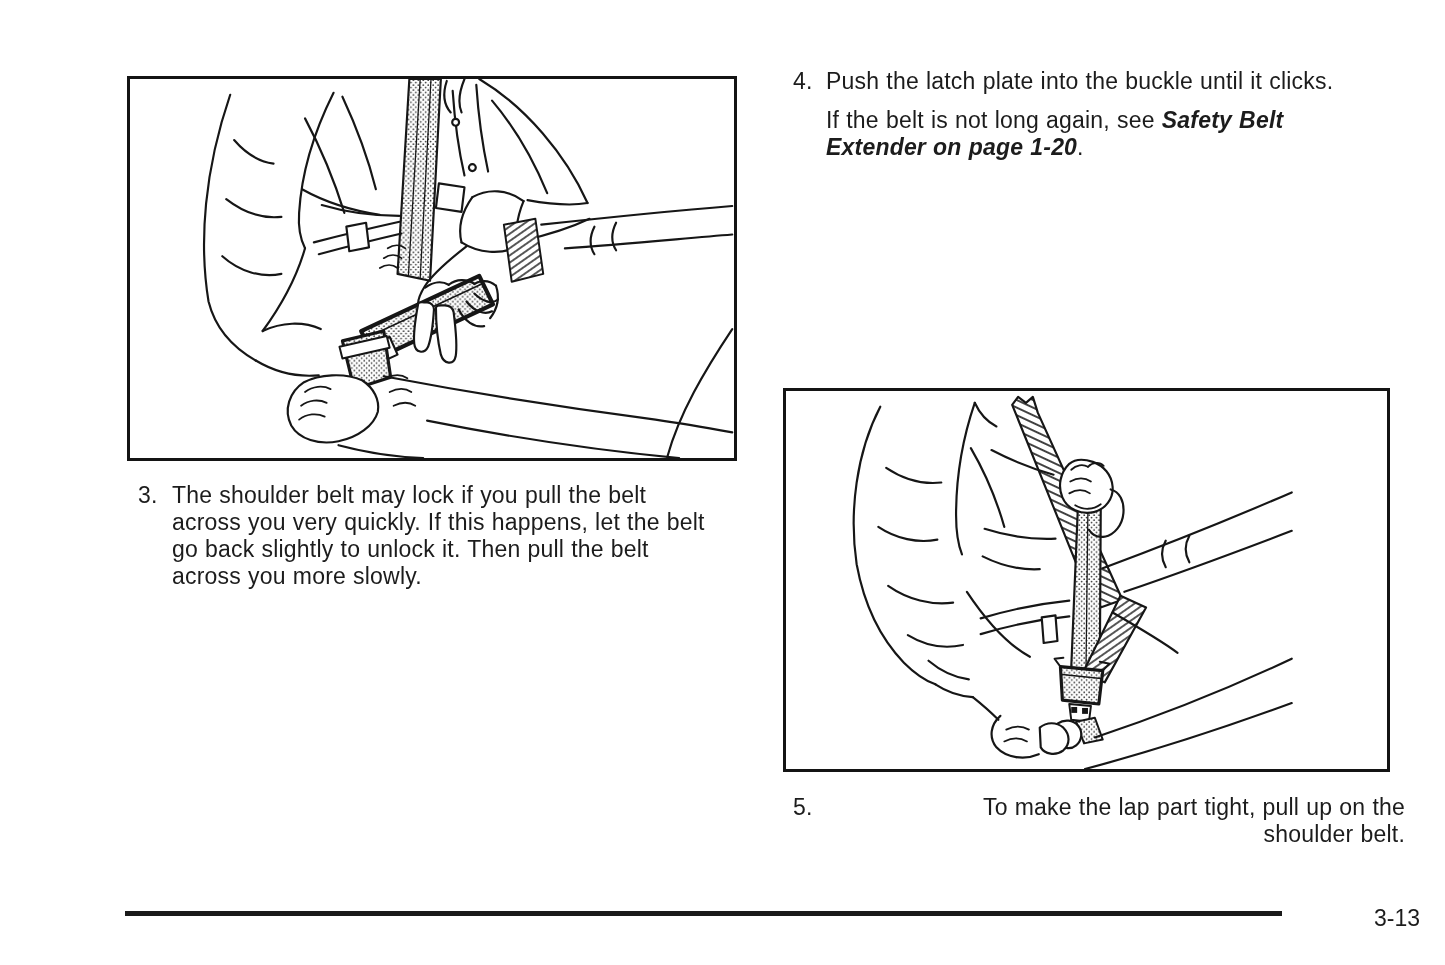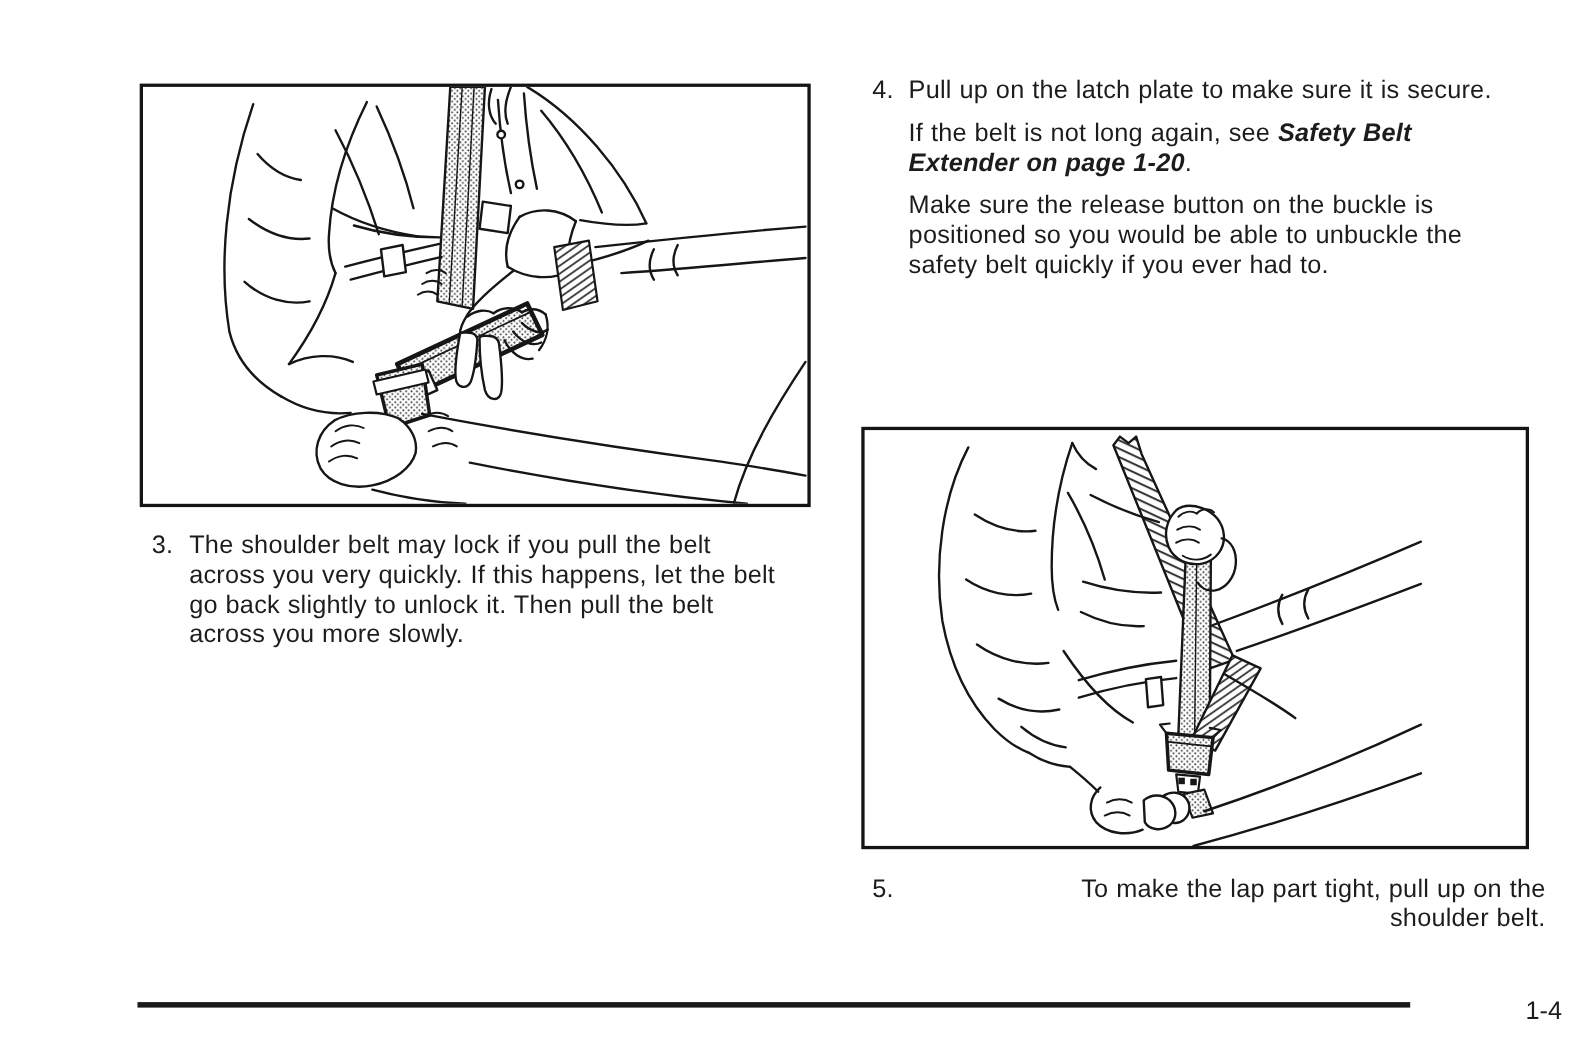--- a/index.html
+++ b/index.html
@@ -138,26 +138,23 @@
     <p>The shoulder belt may lock if you pull the belt
 across you very quickly. If this happens, let the belt
 go back slightly to unlock it. Then pull the belt
 across you more slowly.</p>
   </div>
 </div>
 
 <div class="step" id="step4" style="left:793px;top:68px;width:612px;">
   <div class="step-num" style="flex-basis:33px;">4.</div>
   <div class="step-body" style="width:579px;">
-    <p>Pull up on the latch plate to make sure it is secure.</p>
+    <p>Push the latch plate into the buckle until it clicks.</p>
     <p><span>If the belt is not long again, see </span><span class="it">Safety Belt
 Extender on page 1-20</span><span>.</span></p>
-    <p>Make sure the release button on the buckle is
-positioned so you would be able to unbuckle the
-safety belt quickly if you ever had to.</p>
   </div>
 </div>
 
 <div class="fig" id="figure2-box" style="left:783px;top:388px;width:607px;height:384px;">
   <svg viewBox="0 0 607 384" xmlns="http://www.w3.org/2000/svg">
     <g stroke="#161616" stroke-width="2.2" fill="none" stroke-linecap="round" stroke-linejoin="round">
 
       <path d="M228,14 L234,6 L242,12 L249,6 L254,22 L340,212 L312,222 Z" fill="url(#rungs)"></path>
 
       <path d="M190,12 C195,23 202,31 212,36"></path>
@@ -226,13 +223,13 @@
 
 <div class="step" id="step5" style="left:793px;top:794px;width:612px;">
   <div class="step-num" style="flex-basis:33px;">5.</div>
   <div class="step-body" style="width:579px;text-align:right;">
     <p>To make the lap part tight, pull up on the
 shoulder belt.</p>
   </div>
 </div>
 
 <div id="footer-rule"></div>
-<div id="page-number">1-4</div>
+<div id="page-number">3-13</div>
 
 </body></html>

